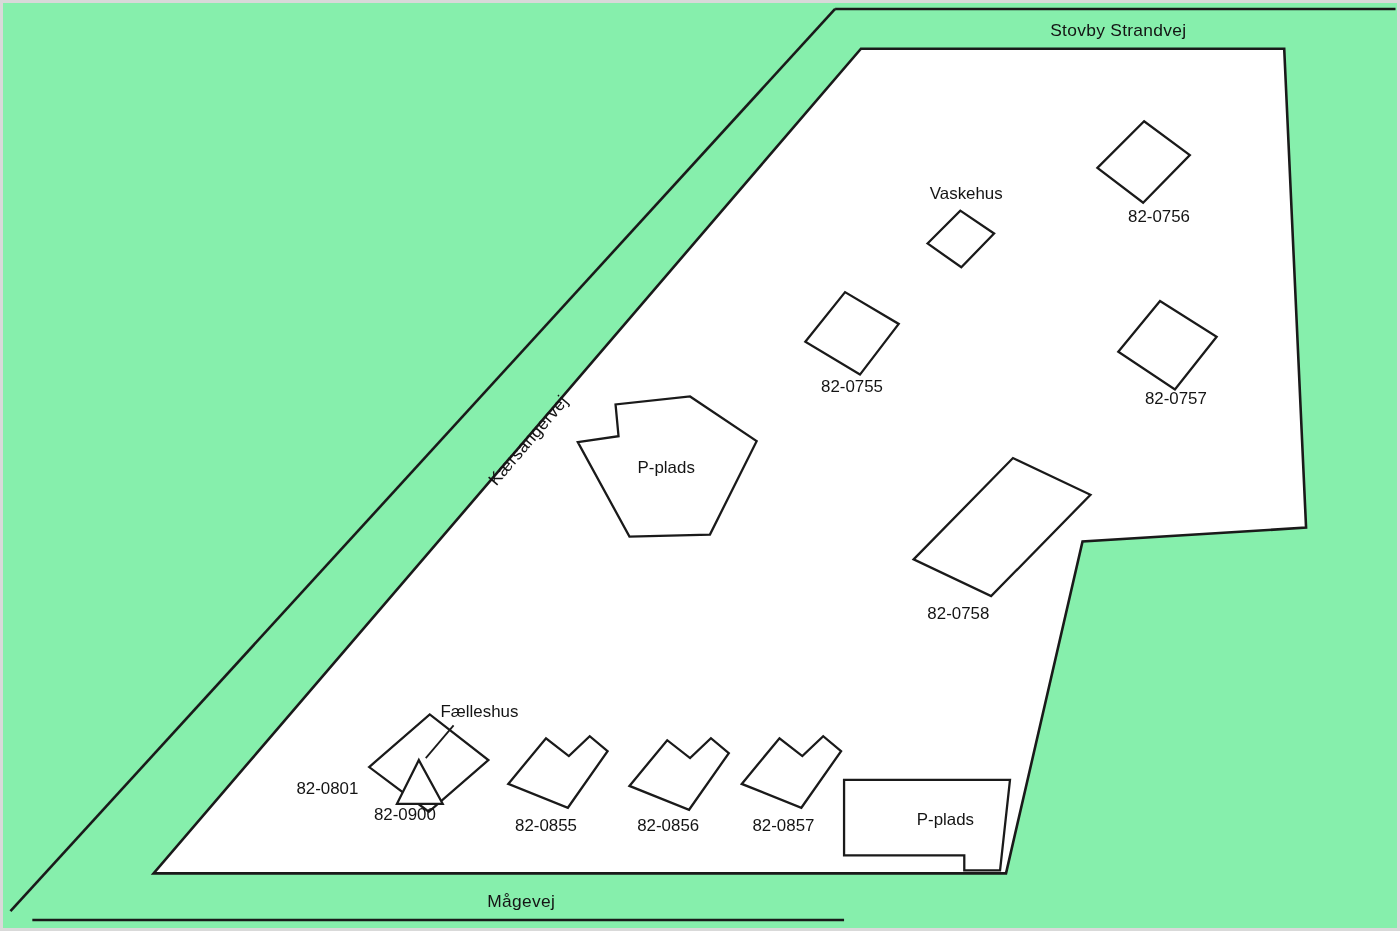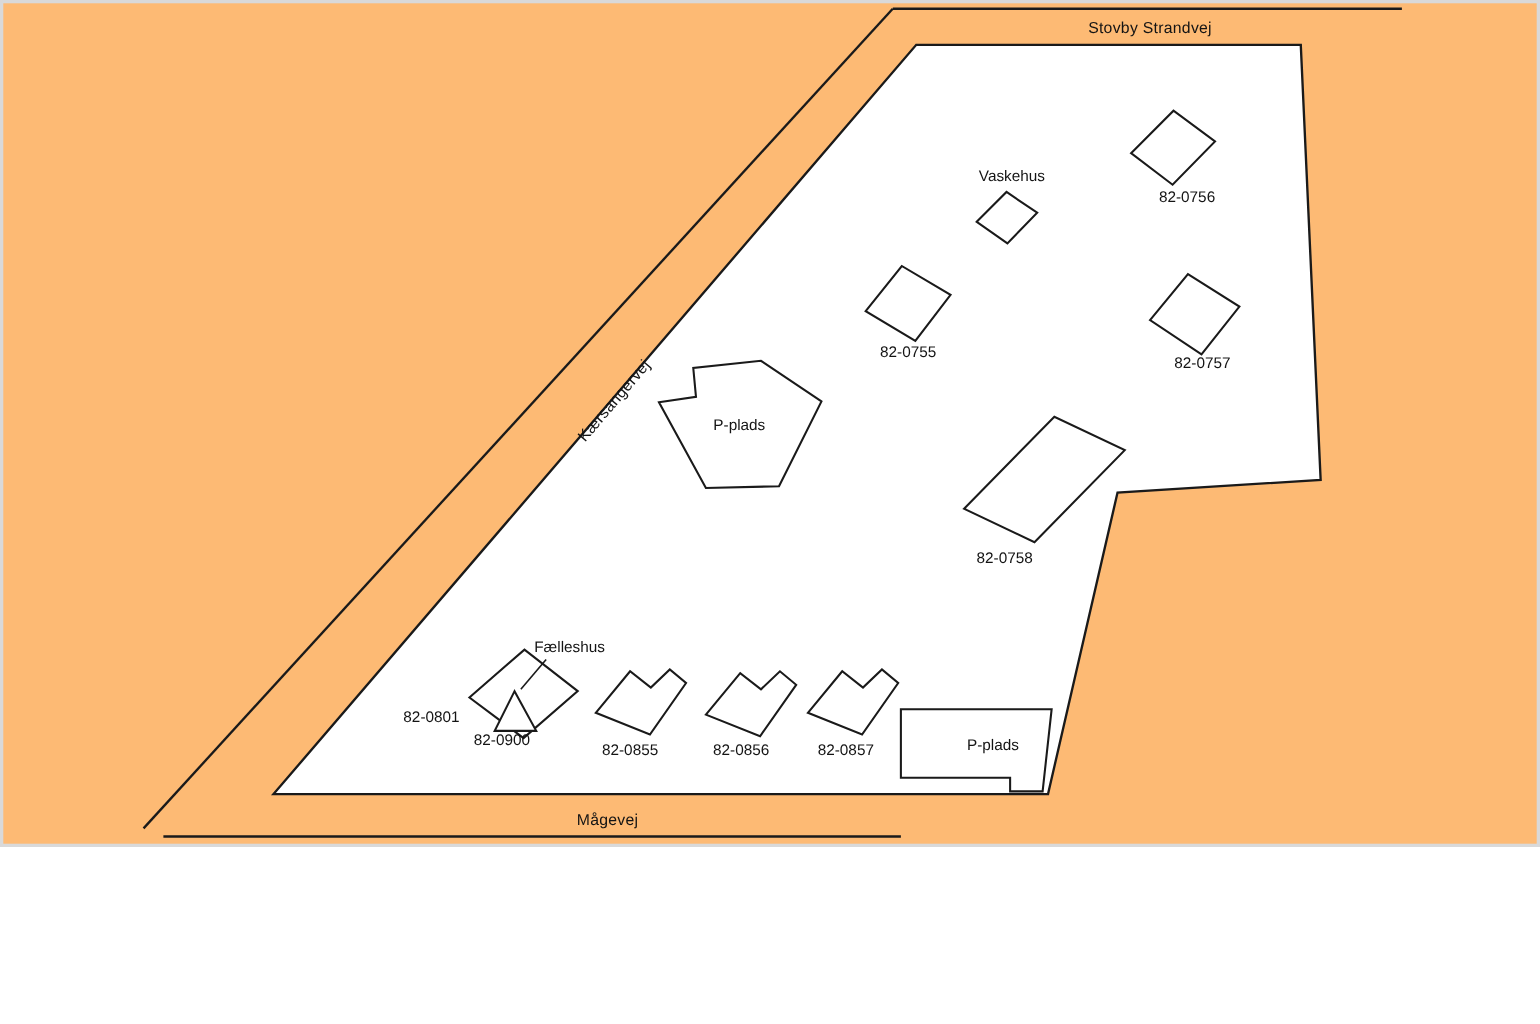--- a/index.html
+++ b/index.html
@@ -3,23 +3,23 @@
 <meta charset="utf-8">
 <style>
   html, body {
     margin: 0;
     padding: 0;
     background: #ffffff;
   }
   .canvas {
     position: relative;
     width: 1400px;
-    height: 770px;
+    height: 931px;
     box-sizing: border-box;
-    background: #fdba74;
+    background: #86efac;
     border: 3px solid #d9d9d9;
     overflow: hidden;
   }
   svg {
     display: block;
     width: 100%;
     height: 100%;
   }
   .outline {
     fill: #ffffff;

